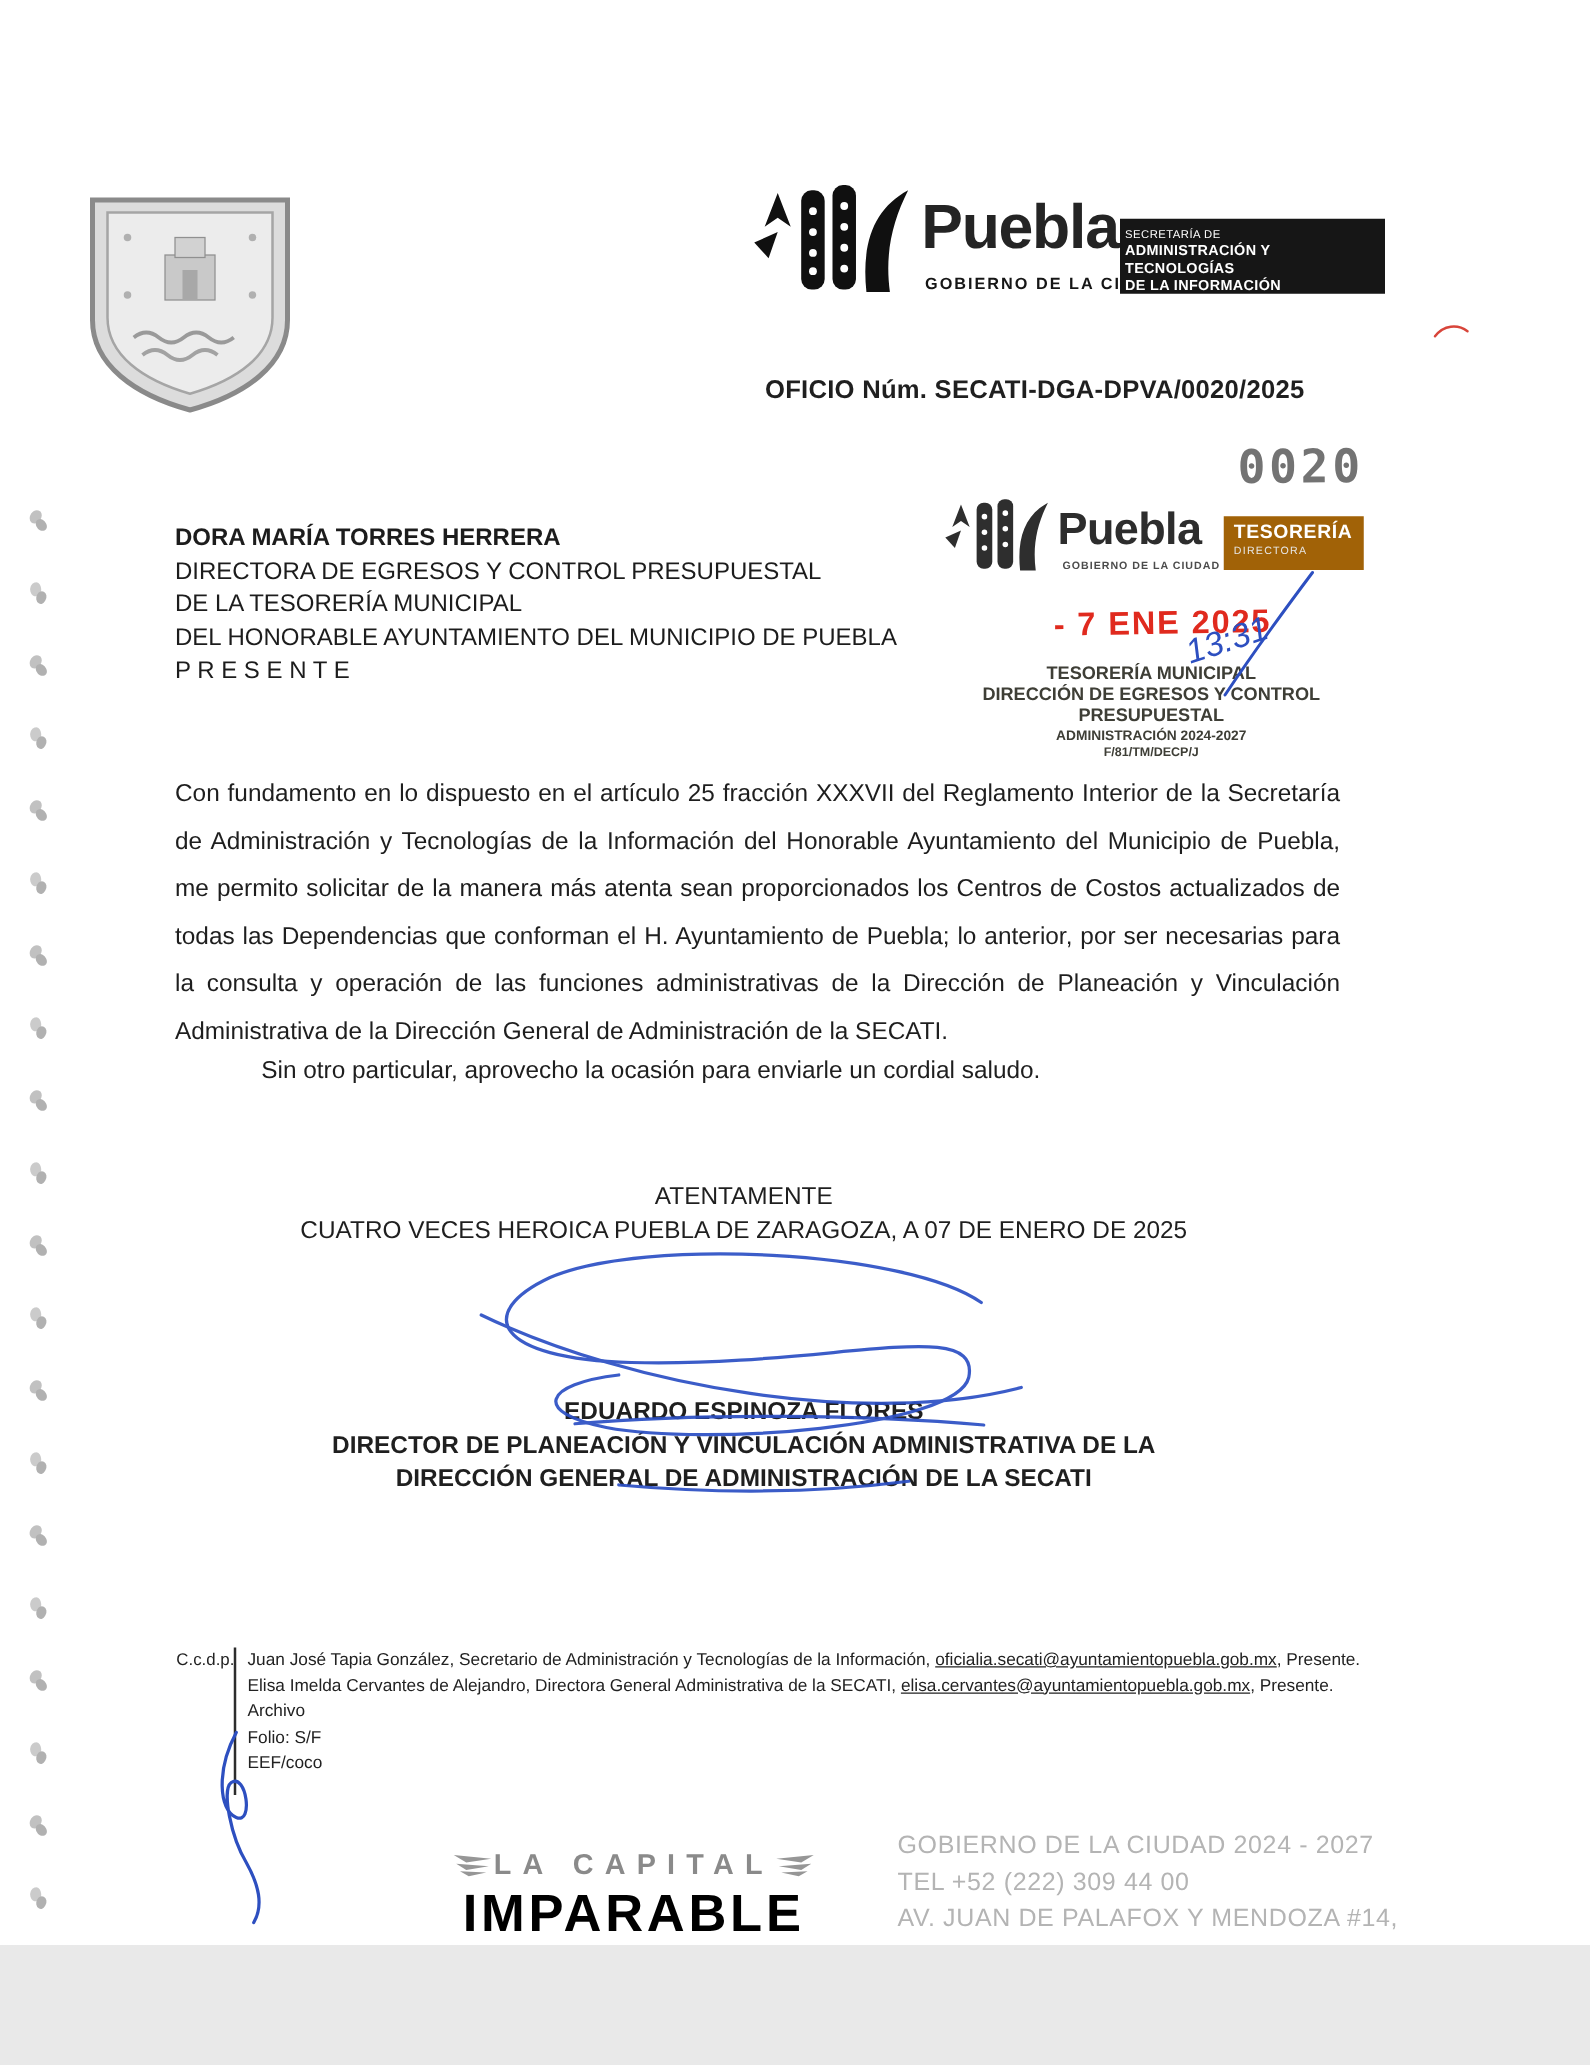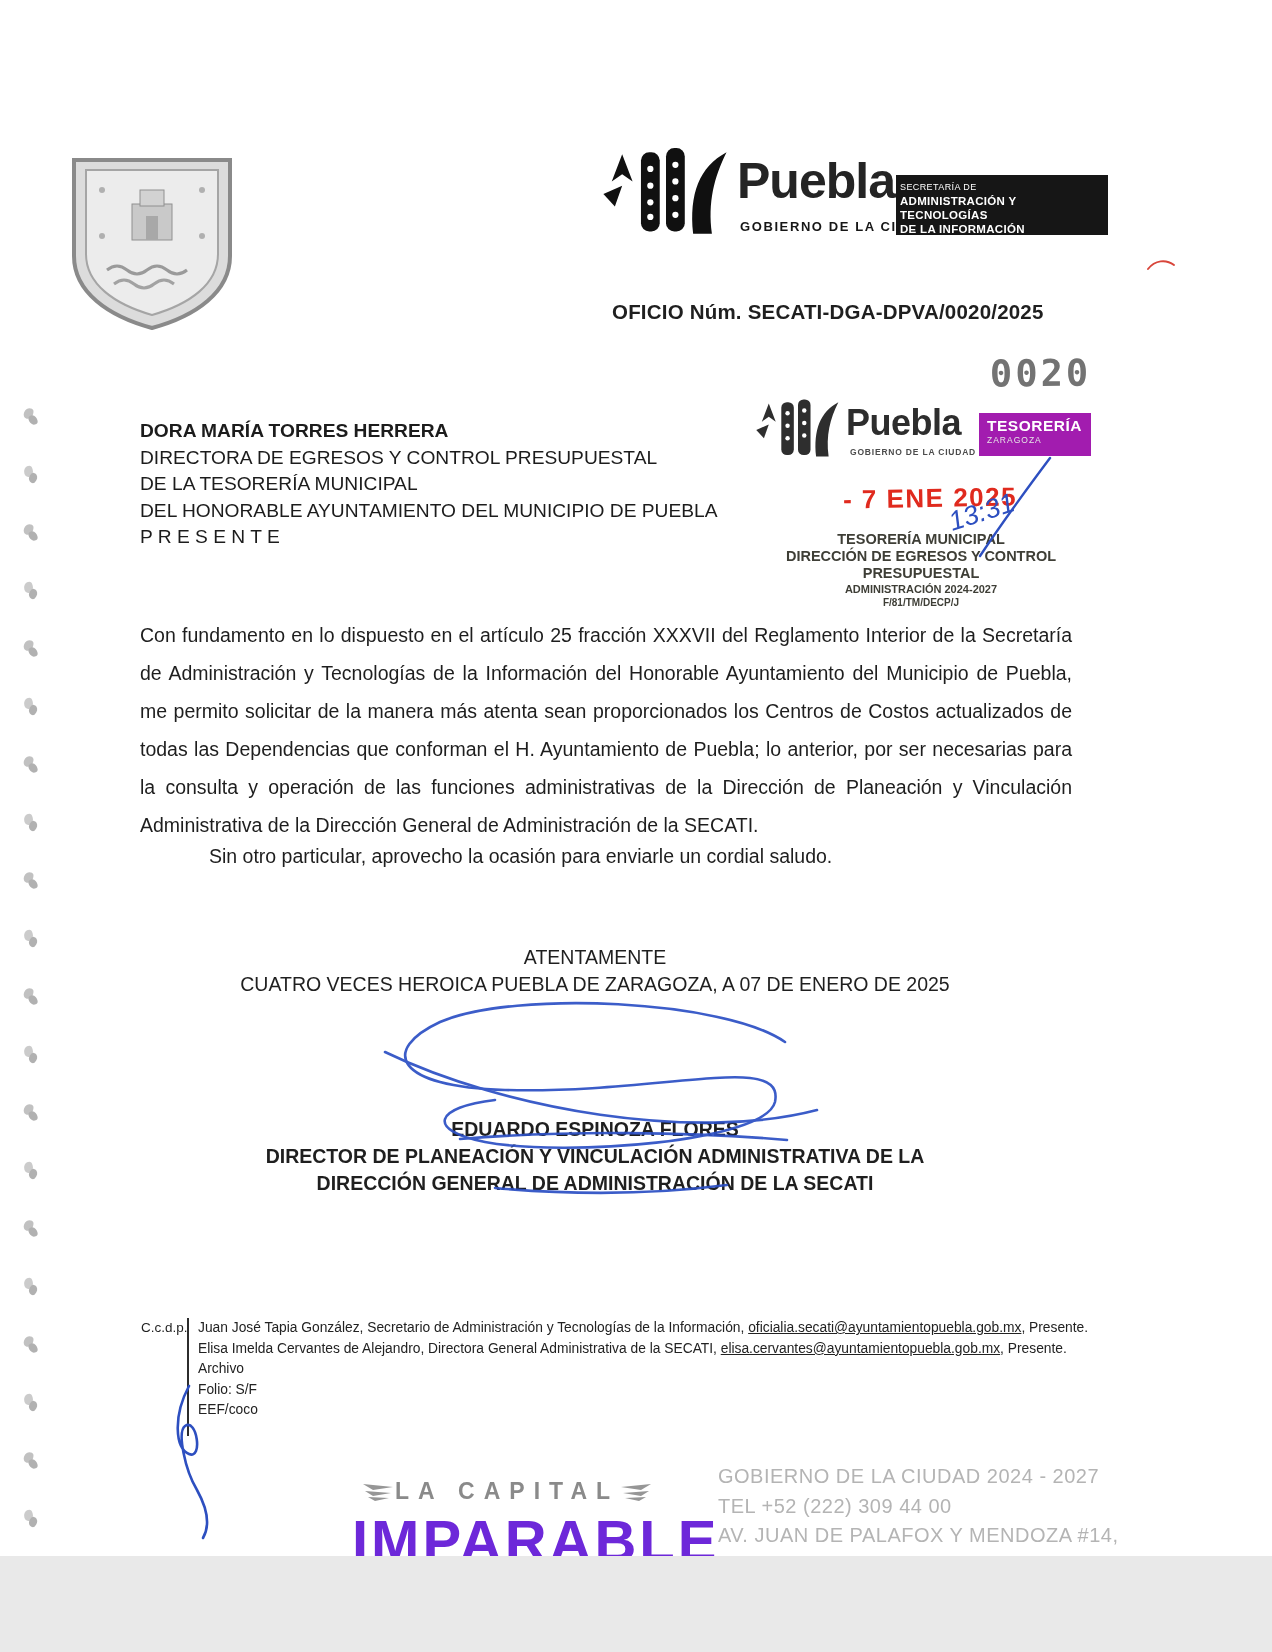--- a/index.html
+++ b/index.html
@@ -32,21 +32,21 @@
   .red-folio { position:absolute; left:990px; top:352px; font-family:"DejaVu Sans Mono", monospace; font-size:37px; font-weight:bold; color:#737373; letter-spacing:3px; transform:rotate(-.5deg); }
   .red-tick { position:absolute; left:1146px; top:256px; }
 
   .recipient { position:absolute; left:140px; top:418px; font-size:19.2px; line-height:26.5px; color:#1c1c1c; }
   .recipient .name { font-weight:bold; }
 
   
   .stamp-cluster { position:absolute; left:752px; top:398px; }
   .stamp-brand-word { position:absolute; left:846px; top:402px; font-size:36px; font-weight:bold; color:#2d2d2d; letter-spacing:-.5px; }
   .stamp-brand-tagline { position:absolute; left:850px; top:447px; font-size:8.5px; font-weight:bold; color:#4c4c4c; letter-spacing:.8px; }
-  .stamp-box { position:absolute; left:979px; top:413px; width:112px; height:43px; background:#a21caf; color:#fff; padding:4px 8px; }
+  .stamp-box { position:absolute; left:979px; top:413px; width:112px; height:43px; background:#a16207; color:#fff; padding:4px 8px; }
   .stamp-box .b1 { font-size:15.5px; font-weight:bold; letter-spacing:.5px; }
   .stamp-box .b2 { font-size:8.5px; color:#e6e6e6; letter-spacing:1px; }
   .stamp-date { position:absolute; left:843px; top:483px; font-size:26px; font-weight:bold; color:#e02a1e; letter-spacing:1.5px; transform:rotate(-1deg); }
   .stamp-time { position:absolute; left:948px; top:497px; font-size:27px; color:#2d4fc0; transform:rotate(-18deg); font-style:italic; z-index:5; }
   .stamp-flourish { position:absolute; left:972px; top:452px; z-index:5; }
   .stamp-lines { position:absolute; left:765px; top:531px; width:312px; text-align:center; color:#3e3e36; font-weight:bold; }
   .stamp-lines .t1 { font-size:14.5px; line-height:17px; }
   .stamp-lines .t2 { font-size:11px; line-height:14px; }
   .stamp-lines .t3 { font-size:10px; line-height:13px; }
 
@@ -60,21 +60,21 @@
 
   .ccdp-label { position:absolute; left:141px; top:1320px; font-size:13.5px; }
   .ccdp-rule { position:absolute; left:187px; top:1318px; height:118px; width:0; border-left:2px solid #2c2c2c; }
   .ccdp-list { position:absolute; left:198px; top:1318px; width:900px; font-size:13.8px; line-height:20.5px; color:#222; }
   .ccdp-list a { color:#222; text-decoration:underline; }
   .pen-scribble { position:absolute; left:165px; top:1378px; z-index:6; }
 
   .capital-block { position:absolute; left:352px; top:1478px; width:310px; text-align:center; color:#8a8a8a; }
   .capital-row { display:flex; align-items:center; justify-content:center; gap:0; }
   .capital-word { font-size:23px; font-weight:bold; letter-spacing:9px; color:#8a8a8a; white-space:nowrap; }
-  .imparable-word { font-size:58px; font-weight:bold; letter-spacing:3px; color:#6d28d9; margin-top:2px; }
+  .imparable-word { font-size:42px; font-weight:bold; letter-spacing:3px; color:#000000; margin-top:2px; }
   .wing-right { transform:scaleX(-1); }
 
   .footer-address { position:absolute; left:718px; top:1462px; font-size:20px; line-height:29.5px; color:#b4b4b4; letter-spacing:.5px; }
 </style>
 </head>
 <body>
 
 <div class="page">
 
   <div class="binding-marks">
@@ -174,21 +174,21 @@
           <circle cx="75" cy="36" r="3.2"></circle>
           <circle cx="75" cy="54" r="3.2"></circle>
       </g>
       <path d="M92 84 C88 46 98 20 124 6 C112 30 106 54 110 84 Z" fill="#2e2e2e"></path>
     </svg>
   </div>
   <div class="stamp-brand-word">Puebla</div>
   <div class="stamp-brand-tagline">GOBIERNO DE LA CIUDAD</div>
   <div class="stamp-box">
     <div class="b1">TESORERÍA</div>
-    <div class="b2">ZARAGOZA</div>
+    <div class="b2">DIRECTORA</div>
   </div>
   <div class="stamp-date">- 7 ENE 2025</div>
   <div class="stamp-time">13:31</div>
   <div class="stamp-flourish">
     <svg width="85" height="110" viewBox="0 0 85 110">
         <path d="M8 104 C28 74 54 38 78 6" stroke="#2d4fc0" stroke-width="2.4" fill="none" stroke-linecap="round"></path>
       </svg>
   </div>
   <div class="stamp-lines">
     <div class="t1">TESORERÍA MUNICIPAL</div>

